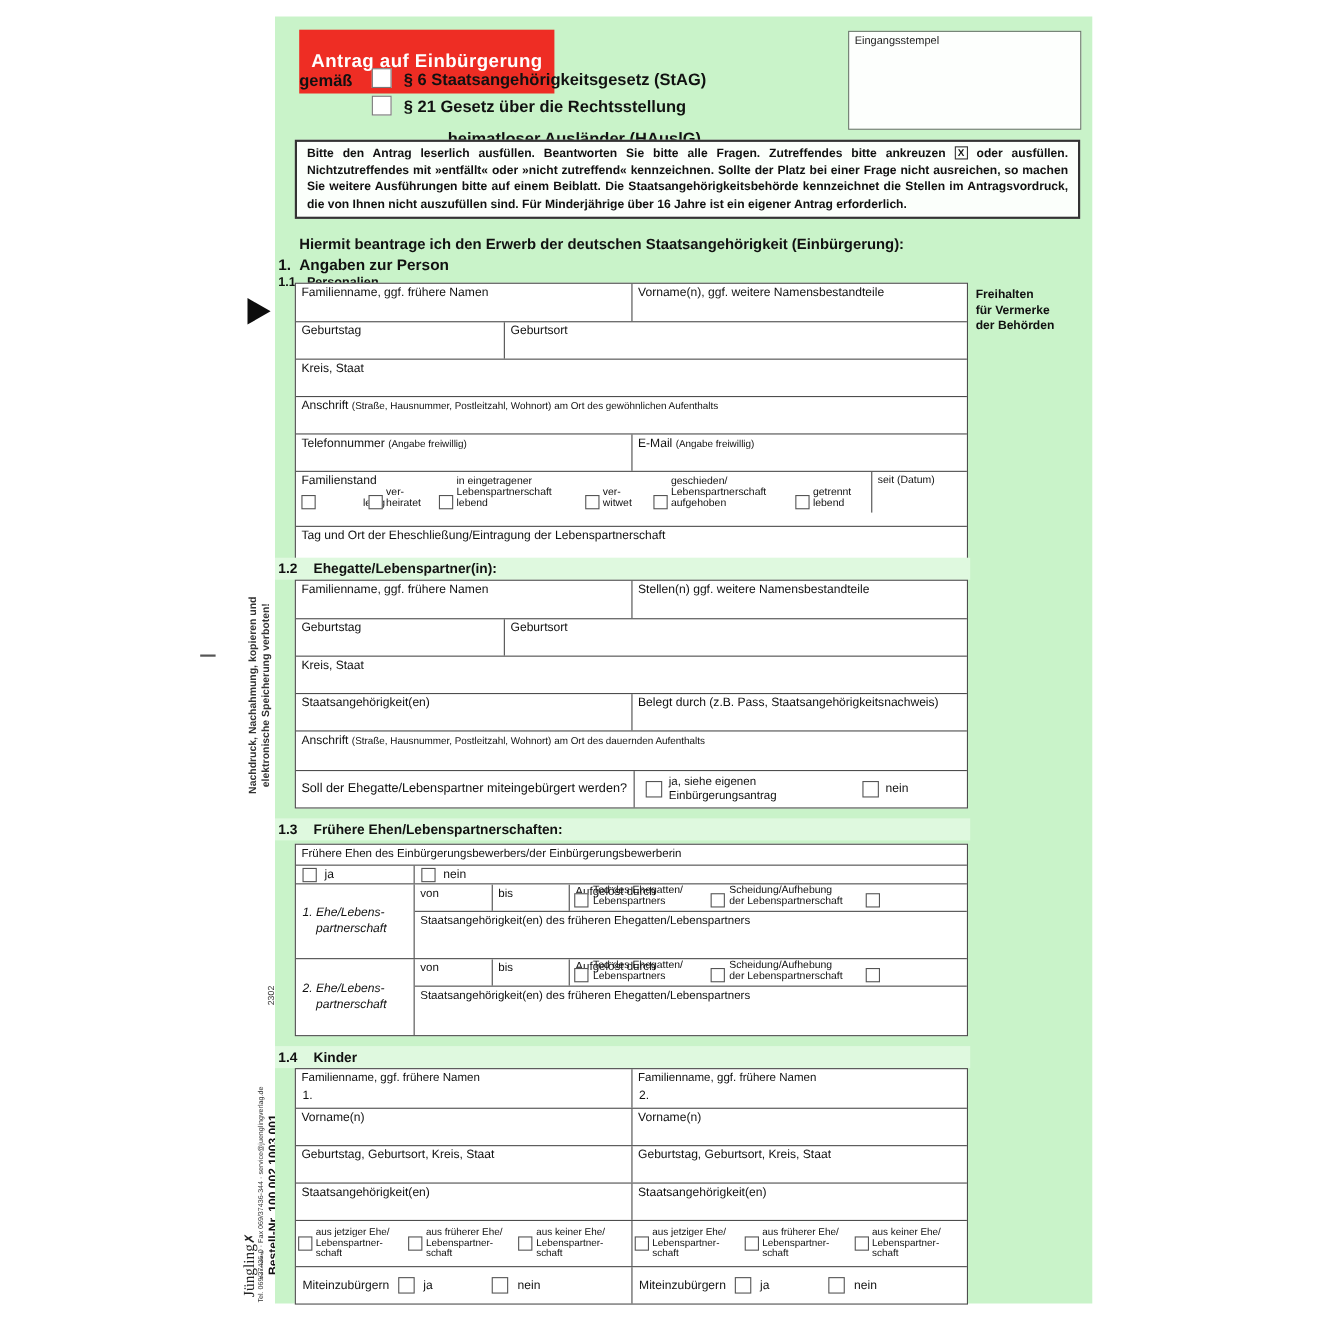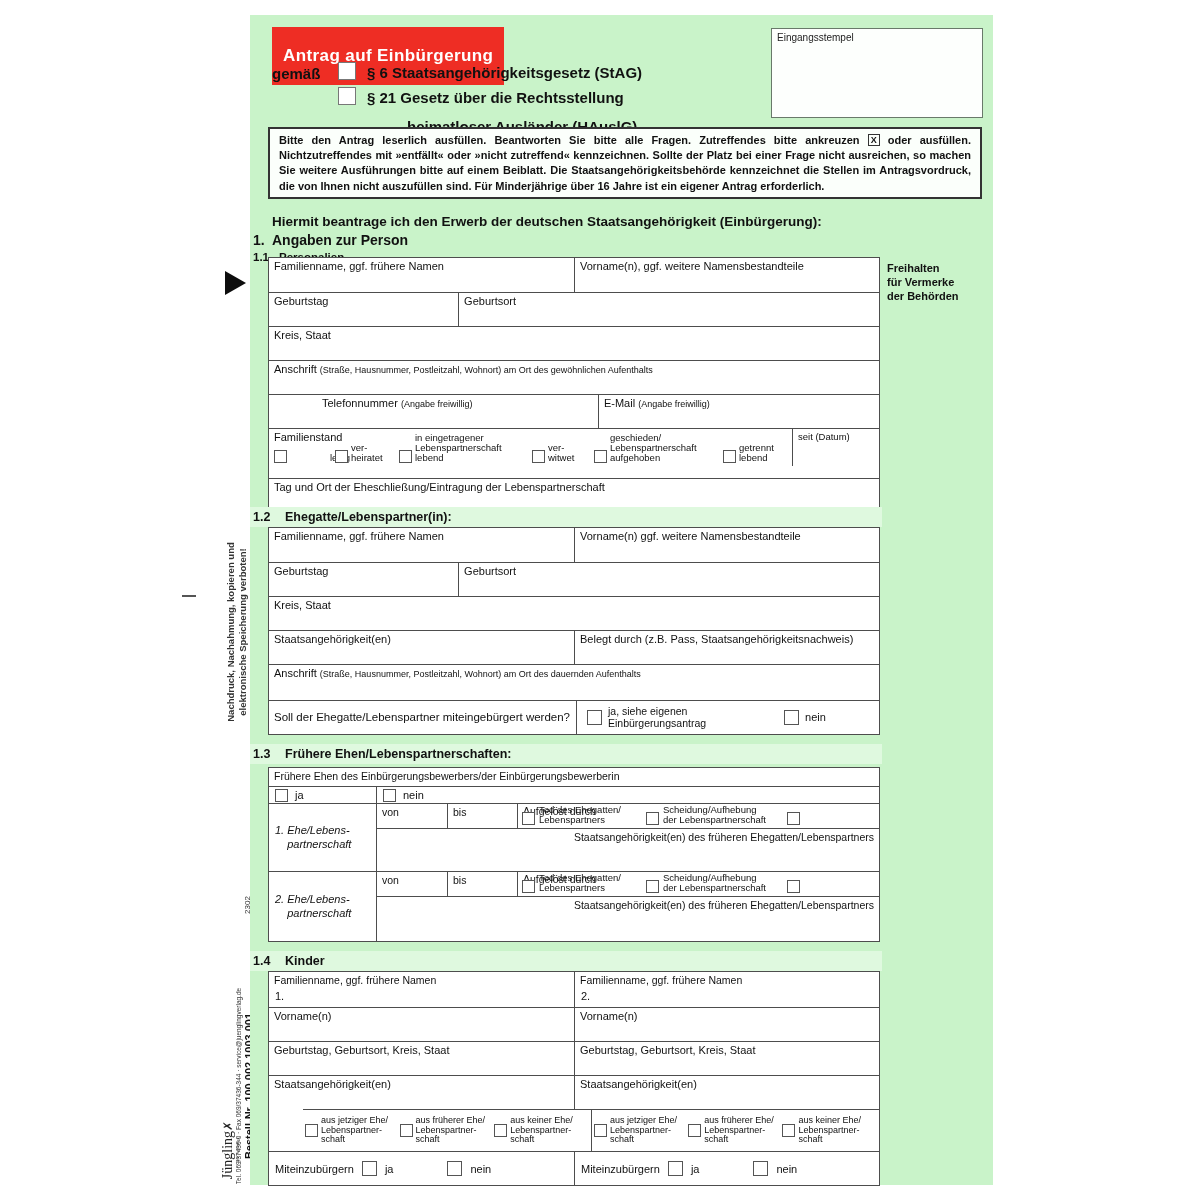--- a/index.html
+++ b/index.html
@@ -73,21 +73,21 @@
   .jncell{display:flex;align-items:center;gap:7px;padding-left:6px;font-size:11px;}
   .jn1{width:107px;} .jn2{flex:1;}
   .blklbl{width:107px;display:flex;align-items:center;padding-left:6px;font-size:11px;line-height:1.25;font-style:italic;}
   .blkright{flex:1;display:flex;flex-direction:column;}
   .subrow1{display:flex;height:38px;}
   .voncell{width:70px;} .biscell{width:70px;border-left:1px solid var(--border-c);}
   .aufcell{flex:1;border-left:1px solid var(--border-c);position:relative;}
   .aufcell .cap{position:absolute;left:5px;top:1px;font-size:10.5px;}
   .aufopts{position:absolute;left:4px;right:6px;bottom:3px;display:flex;align-items:flex-end;gap:4px;}
   .aufopts .ol{font-size:9.5px;line-height:1.08;}
-  .subrow2{border-top:1px solid var(--border-c);height:100%;text-align:right;}
+  .subrow2{border-top:1px solid var(--border-c);height:100%;}
   .subrow2 .lbl{font-size:10.5px;}
 
   
   .half{width:50%;}
   .childnum{font-size:11px;padding:1px 6px;display:block;}
   .origins{display:flex;align-items:center;height:100%;padding:0 2px;}
   .origin{display:flex;align-items:center;gap:3px;width:33.3%;}
   .origin .ol{font-size:9px;line-height:1.1;}
   .mitrow{display:flex;align-items:center;height:100%;padding-left:6px;gap:8px;font-size:11px;}
   .mitrow .gap{width:38px;}
@@ -169,21 +169,21 @@
         <div class="tcell" style="width:100%;">
             <span class="lbl">Kreis, Staat</span>
           </div>
       </div>
       <div class="trow" style="height:34px;">
         <div class="tcell" style="width:100%;">
           <span class="lbl"><span>Anschrift</span> <span class="sm">(Straße, Hausnummer, Postleitzahl, Wohnort) am Ort des gewöhnlichen Aufenthalts</span></span>
         </div>
       </div>
       <div class="trow" style="height:34px;">
-        <div class="tcell" style="width:50%;margin-left:48px;">
+        <div class="tcell" style="width:50%;">
           <span class="lbl"><span>Telefonnummer</span> <span class="sm">(Angabe freiwillig)</span></span>
         </div>
         <div class="tcell" style="width:50%;">
           <span class="lbl"><span>E-Mail</span> <span class="sm">(Angabe freiwillig)</span></span>
         </div>
       </div>
       <div class="trow" style="height:38px;">
         <div class="tcell fstand">
           <span class="cap">Familienstand</span>
           <div class="opts">
@@ -234,21 +234,21 @@
     <div class="band" style="top:492px;">
       <span class="num">1.2</span>
       <span class="ttl">Ehegatte/Lebenspartner(in):</span>
     </div>
     <div class="tbl" style="top:512px;">
       <div class="trow" style="height:34px;">
         <div class="tcell" style="width:50%;">
             <span class="lbl">Familienname, ggf. frühere Namen</span>
           </div>
         <div class="tcell" style="width:50%;">
-            <span class="lbl">Vorname(n) ggf. weitere Namensbestandteile</span>
+            <span class="lbl">Stellen(n) ggf. weitere Namensbestandteile</span>
           </div>
       </div>
       <div class="trow" style="height:34px;">
         <div class="tcell" style="width:31%;">
             <span class="lbl">Geburtstag</span>
           </div>
         <div class="tcell" style="width:69%;">
             <span class="lbl">Geburtsort</span>
           </div>
       </div>
@@ -399,21 +399,21 @@
           </div>
       </div>
       <div class="trow" style="height:34px;">
         <div class="tcell half">
             <span class="lbl">Staatsangehörigkeit(en)</span>
           </div>
         <div class="tcell half">
             <span class="lbl">Staatsangehörigkeit(en)</span>
           </div>
       </div>
-      <div class="trow" style="height:42px;margin-left:34px;">
+      <div class="trow" style="height:42px;">
         <div class="tcell half">
           <div class="origins">
             <div class="origin">
                 <span class="cb s"></span>
                 <span class="ol pl">aus jetziger Ehe/
 Lebenspartner-
 schaft</span>
               </div>
             <div class="origin">
                 <span class="cb s"></span>

